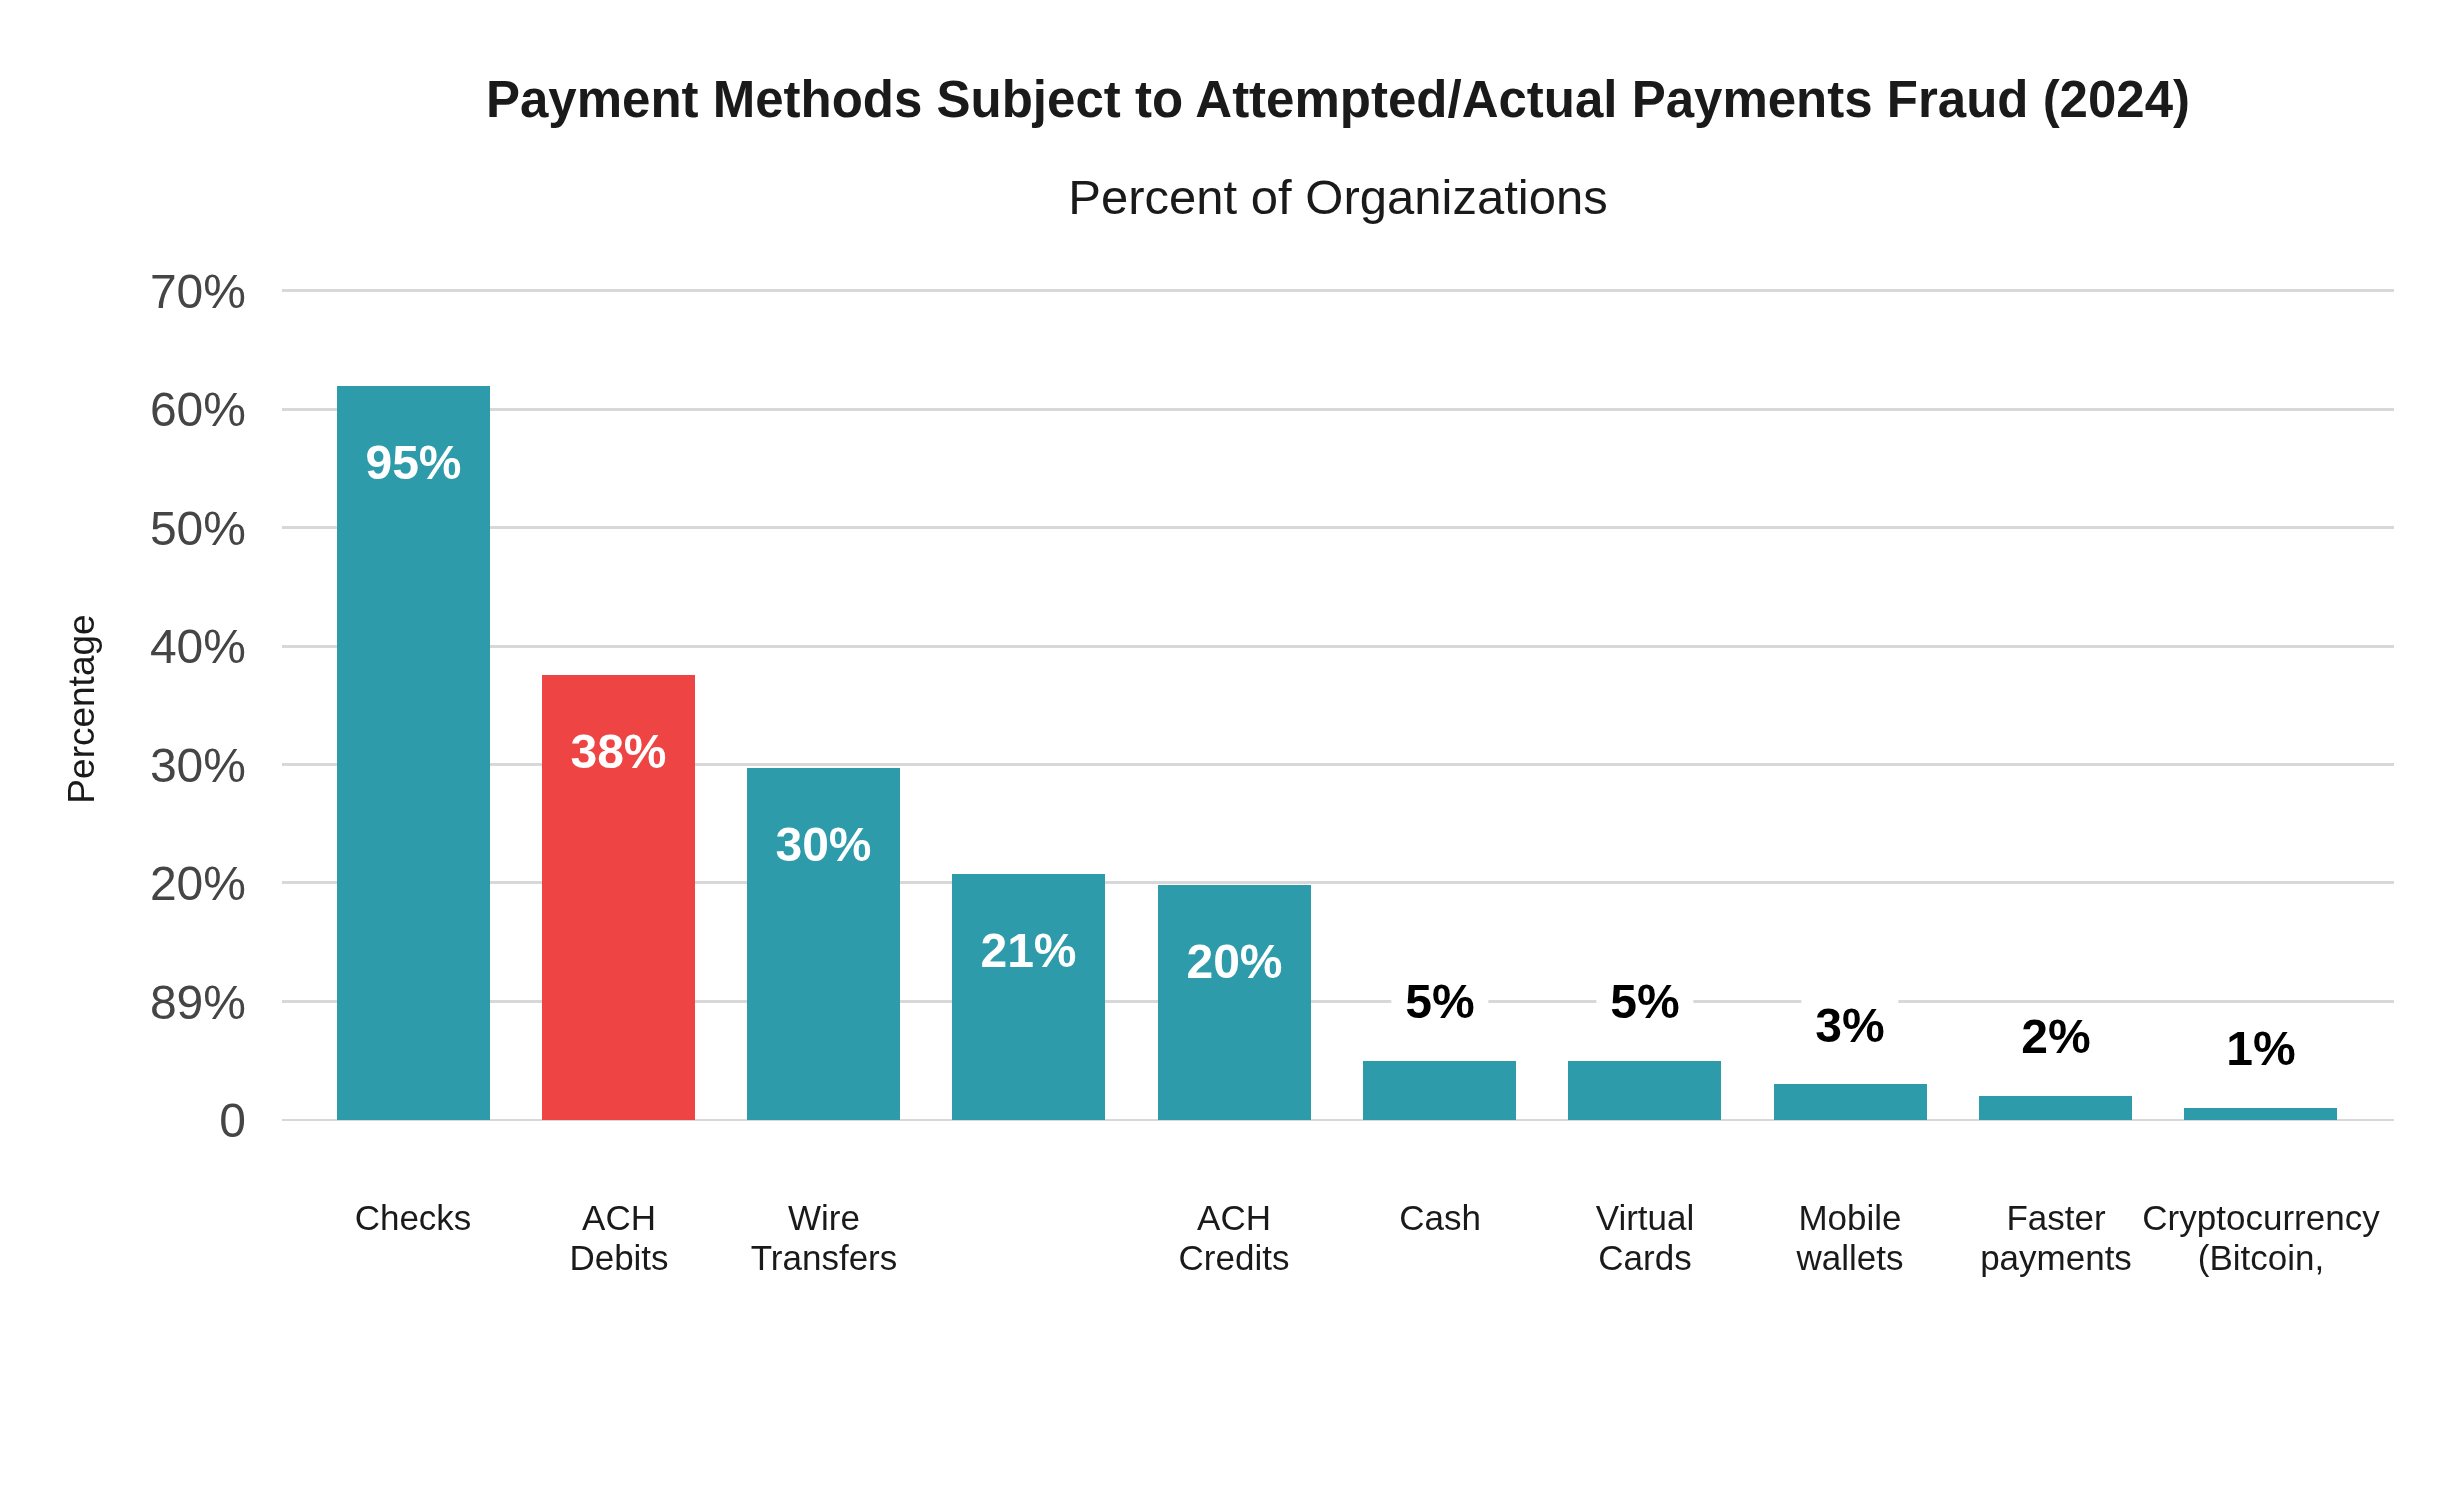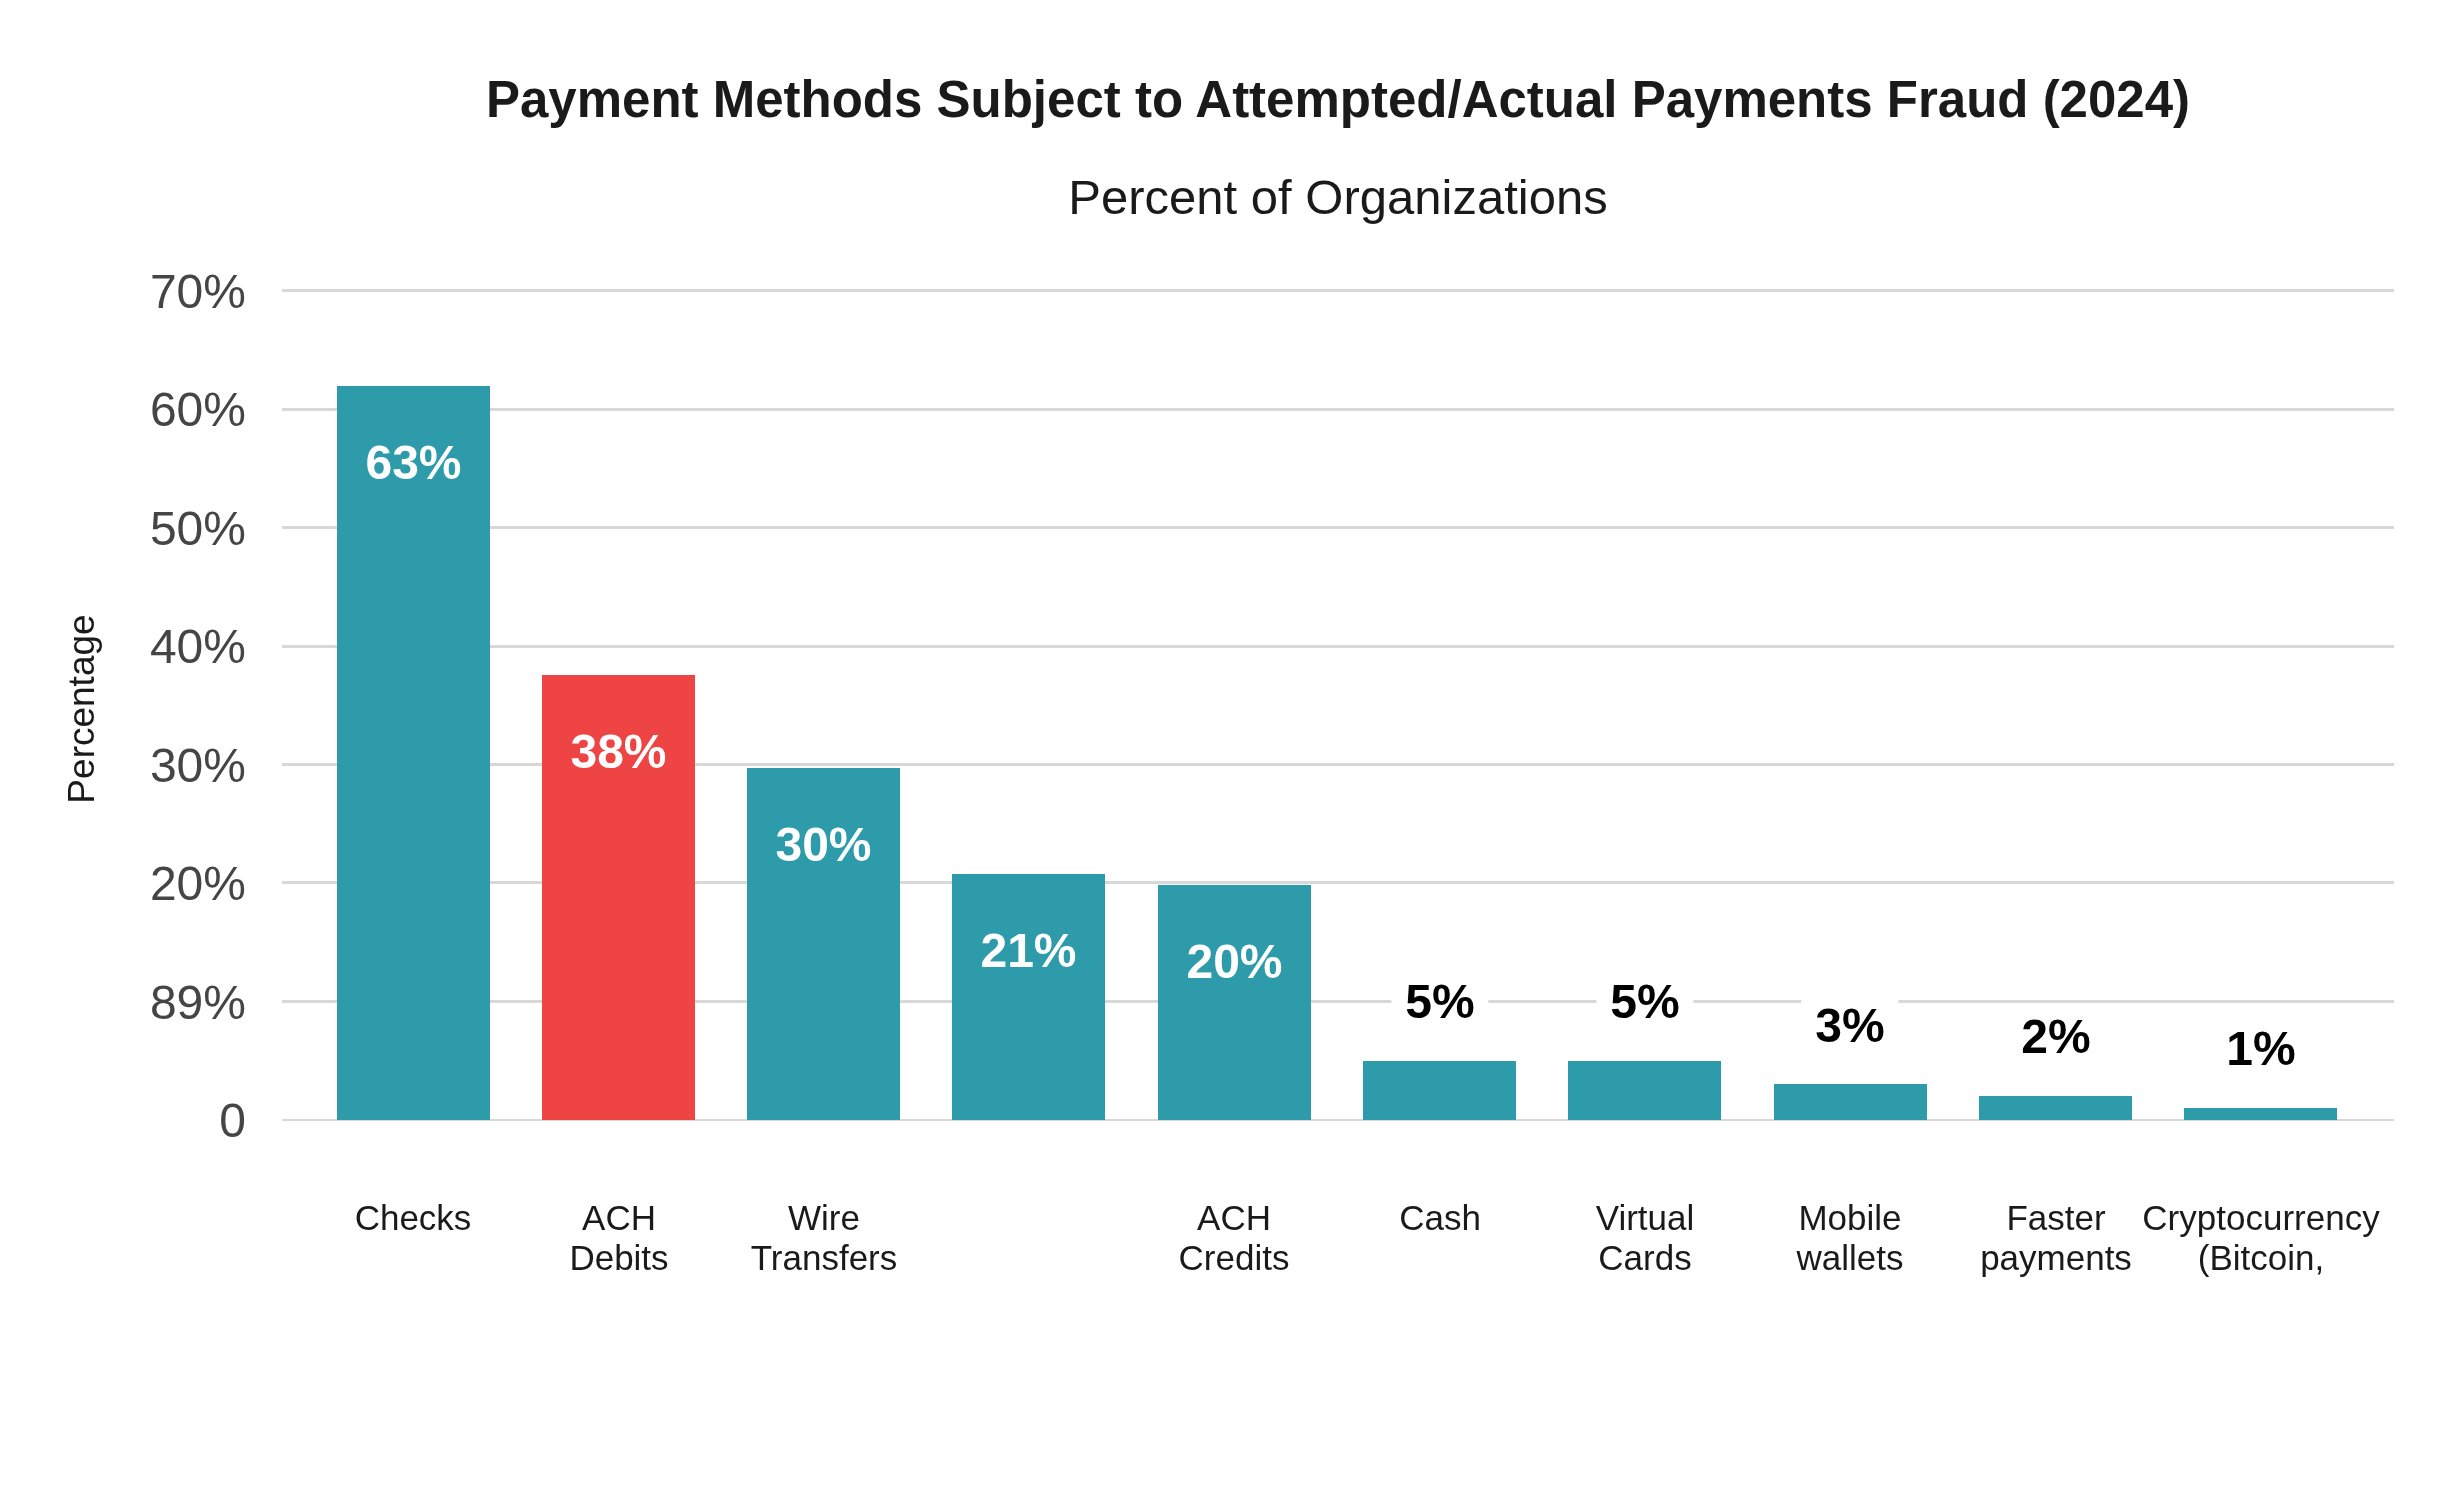--- a/index.html
+++ b/index.html
@@ -83,21 +83,21 @@
   <div class="plot-area">
       <div class="gridline" style="bottom: 828px; background: rgb(216, 216, 216);"></div>
       <div class="gridline" style="bottom: 709px; background: rgb(216, 216, 216);"></div>
       <div class="gridline" style="bottom: 591px; background: rgb(216, 216, 216);"></div>
       <div class="gridline" style="bottom: 472px; background: rgb(216, 216, 216);"></div>
       <div class="gridline" style="bottom: 354px; background: rgb(216, 216, 216);"></div>
       <div class="gridline" style="bottom: 236px; background: rgb(216, 216, 216);"></div>
       <div class="gridline" style="bottom: 117px; background: rgb(216, 216, 216);"></div>
       <div class="gridline" style="bottom: -1.3px; background: rgb(216, 216, 216);"></div>
       <div class="bar" style="left: 55px; height: 734px; background: rgb(46, 155, 171);">
-        <div class="bar-value-inside" style="color: rgb(255, 255, 255);">63%</div>
+        <div class="bar-value-inside" style="color: rgb(255, 255, 255);">95%</div>
       </div>
       <div class="bar" style="left: 260px; height: 445px; background: #ef4444;">
         <div class="bar-value-inside" style="color: rgb(255, 255, 255);">38%</div>
       </div>
       <div class="bar" style="left: 465px; height: 352px; background: rgb(46, 155, 171);">
         <div class="bar-value-inside" style="color: rgb(255, 255, 255);">30%</div>
       </div>
       <div class="bar" style="left: 670px; height: 246px; background: rgb(46, 155, 171);">
         <div class="bar-value-inside" style="color: rgb(255, 255, 255);">21%</div>
       </div>

